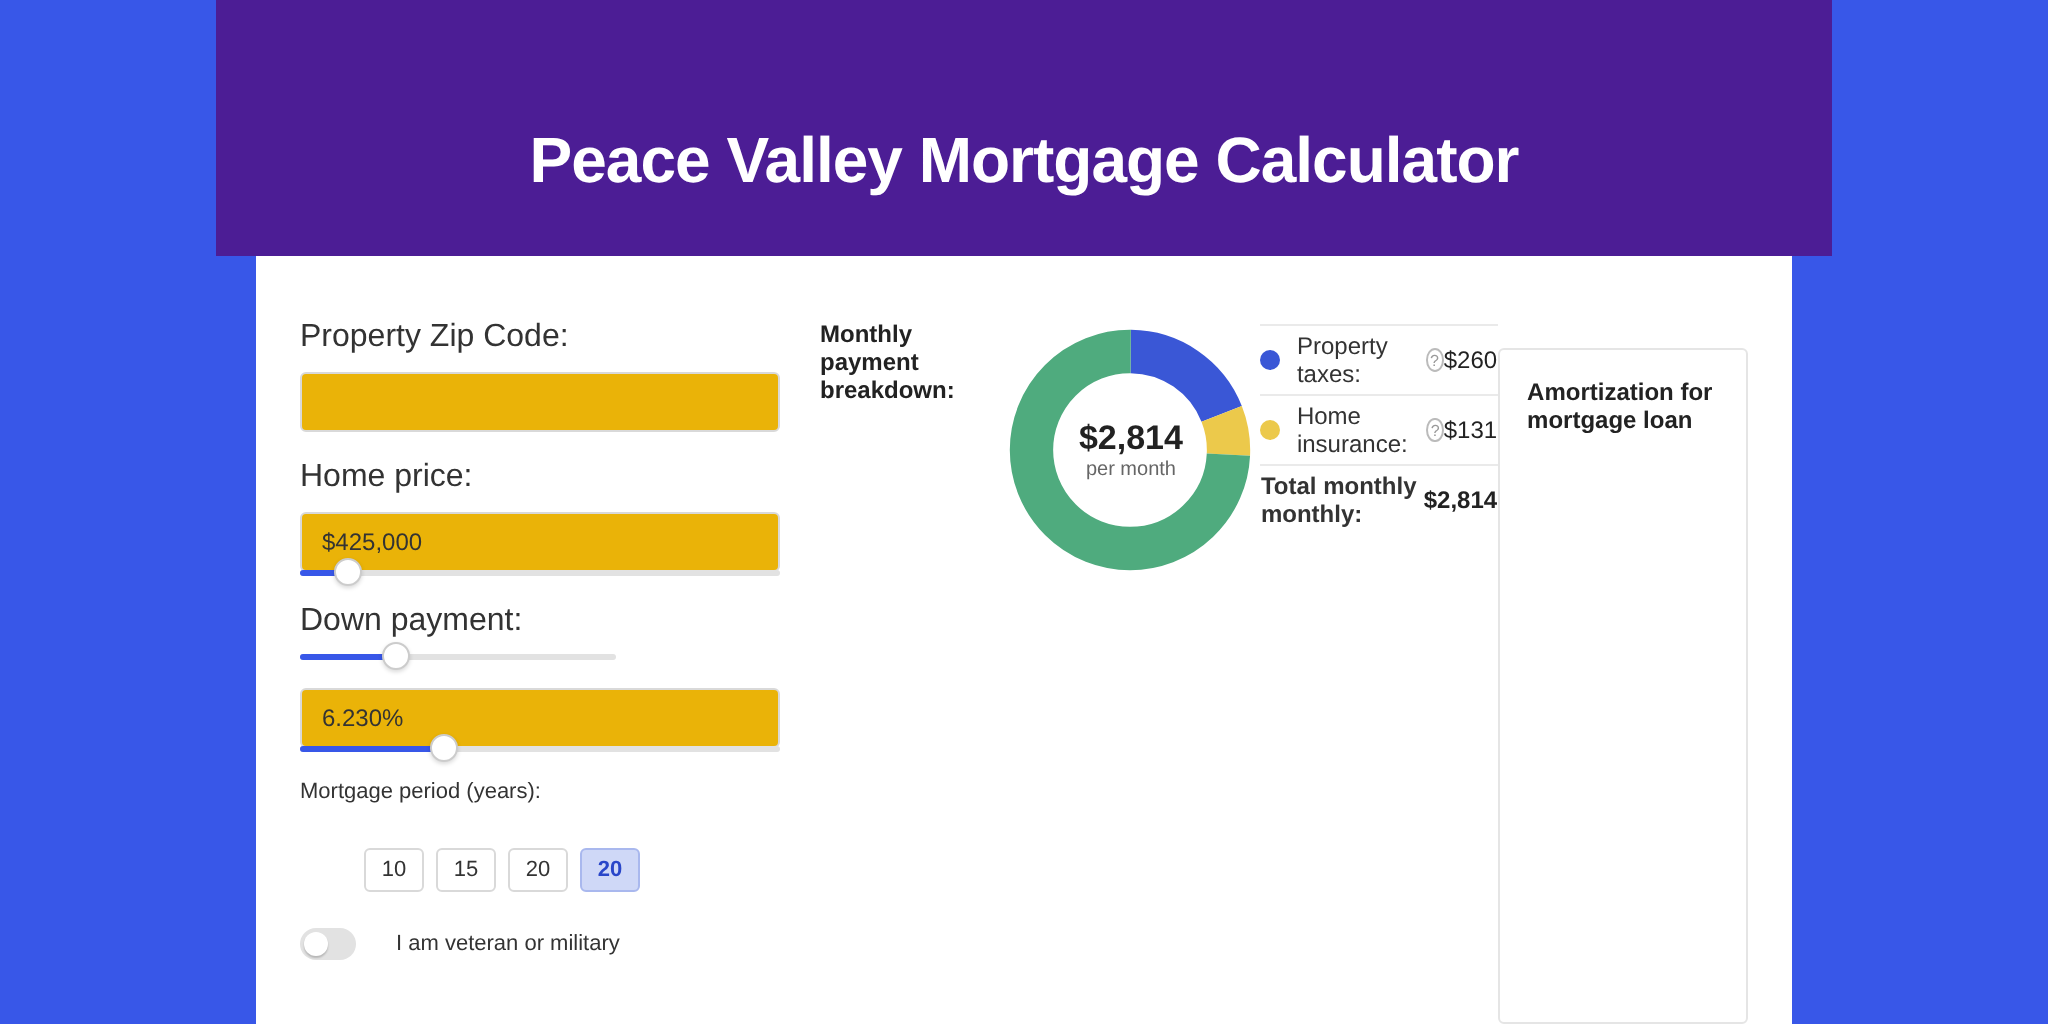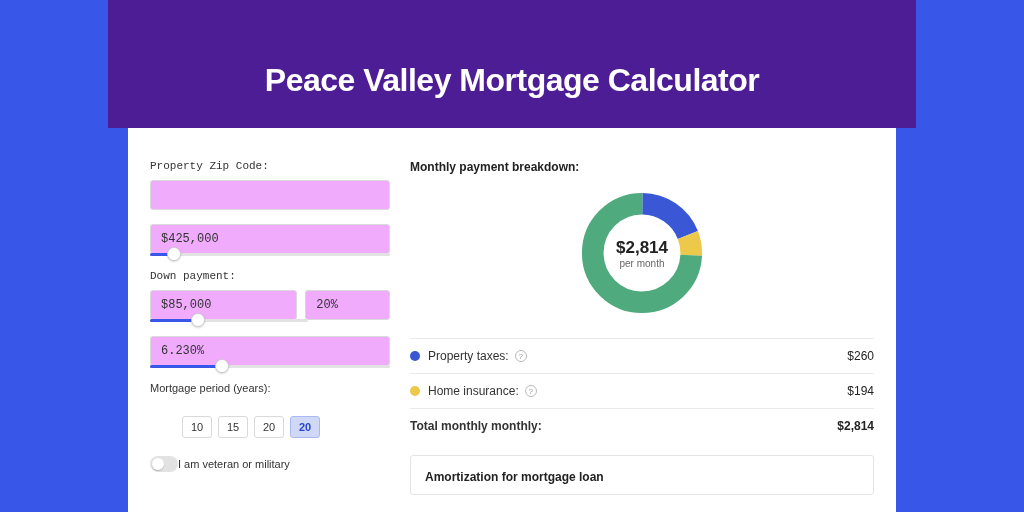--- a/index.html
+++ b/index.html
@@ -3,35 +3,35 @@
 <meta charset="utf-8">
 <style>
   * { box-sizing: border-box; margin: 0; padding: 0; }
   html, body { width: 1024px; height: 512px; overflow: hidden; font-family: Arial, Helvetica, sans-serif; }
   body { background: #3857e8; }
   .header-band { background: #4c1d95; height: 128px; margin: 0 108px; position: relative; }
   .page-title { position: absolute; left: 50%; transform: translateX(-50%); top: 62px; color: #fff; font-size: 32px; font-weight: 700; letter-spacing: -0.5px; white-space: nowrap; }
   .card { position: absolute; left: 128px; top: 128px; width: 768px; height: 384px; background: #fff; }
   .card-inner { display: flex; padding: 32px 22px 0 22px; gap: 20px; height: 100%; }
   .left-col { width: 240px; flex-shrink: 0; }
-  .right-col { flex: 1; display: flex; flex-direction: column; }
+  .right-col { flex: 1; display: flex; flex-direction: row; }
   .form-group { margin-bottom: 14px; position: relative; }
-  .label { font-size: 11px; color: #333; margin-bottom: 8px; display: block; font-family: Liberation Mono, monospace; }
+  .label { font-size: 16px; color: #333; margin-bottom: 8px; display: block; }
   .label-sm { font-size: 11px; color: #333; margin-bottom: 22px; display: block; }
-  .input { width: 100%; height: 30px; border: 1px solid #d9d9d9; border-radius: 3px; padding: 12px 10px; font-size: 12px; color: #333; background: #f0abfc; font-family: Liberation Mono, monospace; }
+  .input { width: 100%; height: 30px; border: 1px solid #d9d9d9; border-radius: 3px; padding: 12px 10px; font-size: 12px; color: #333; background: #eab308; }
   .input-row { display: flex; gap: 8px; }
   .input-row .input:first-child { flex: 2; }
   .input-row .input:last-child { flex: 1; }
   .slider-track { height: 3px; background: #e2e2e2; border-radius: 2px; position: relative; margin-top: -1px; }
   .slider-fill { height: 3px; background: #3857e8; border-radius: 2px; position: absolute; left: 0; top: 0; }
   .slider-thumb { width: 14px; height: 14px; background: #fff; border: 1px solid #ccc; border-radius: 50%; position: absolute; top: -6px; box-shadow: 0 1px 2px rgba(0,0,0,0.15); cursor: grab; }
   .period-buttons { display: flex; gap: 6px; padding-left: 32px; }
   .period-btn { width: 30px; height: 22px; border: 1px solid #d9d9d9; border-radius: 3px; background: #fff; font-size: 11px; color: #333; cursor: pointer; display:flex; align-items:center; justify-content:center;}
   .period-btn.active { background: #cfd8f7; border-color: #a9b8ee; color: #2946c9; font-weight: 600; }
-  .toggle-row { display: flex; align-items: center; gap: 0; margin-top: 18px; }
+  .toggle-row { display: flex; align-items: center; gap: 20px; margin-top: 18px; }
   .toggle { width: 28px; height: 16px; background: #e2e2e2; border-radius: 10px; position: relative; cursor: pointer; }
   .toggle-knob { width: 12px; height: 12px; background: #fff; border-radius: 50%; position: absolute; top: 2px; left: 2px; box-shadow: 0 1px 1px rgba(0,0,0,0.2); }
   .toggle-label { font-size: 11px; color: #333; }
   .section-title { font-size: 12px; font-weight: 700; color: #222; margin-bottom: 14px; }
   .donut-wrap { display: flex; justify-content: center; margin-bottom: 18px; }
   .donut { position: relative; width: 130px; height: 130px; }
   .donut svg { width: 130px; height: 130px; }
   .donut-center { position: absolute; top: 50%; left: 50%; transform: translate(-50%,-50%); text-align: center; }
   .donut-value { font-size: 17px; font-weight: 700; color: #222; }
   .donut-sub { font-size: 10px; color: #666; }
@@ -57,33 +57,30 @@
   <div class="card-inner">
 
     <div class="left-col">
 
       <div class="form-group">
         <label class="label">Property Zip Code:</label>
         <input class="input" value="" style="">
       </div>
 
       <div class="form-group">
+        <label class="label">Home price:</label>
         <input class="input" value="$425,000" style="">
         <div class="slider-track">
           <div class="slider-fill" style="width:10%"></div>
           <div class="slider-thumb" style="left:calc(10% - 7px)"></div>
         </div>
       </div>
 
       <div class="form-group">
         <label class="label">Down payment:</label>
-        <div class="input-row">
-          <input class="input" value="$85,000" style="">
-          <input class="input" value="20%" style="">
-        </div>
         <div class="slider-track" style="width:66%">
           <div class="slider-fill" style="width:30%"></div>
           <div class="slider-thumb" style="left:calc(30% - 7px)"></div>
         </div>
       </div>
 
       <div class="form-group">
         <input class="input" value="6.230%" style="">
         <div class="slider-track">
           <div class="slider-fill" style="width:30%"></div>
@@ -133,21 +130,21 @@
             <span class="legend-dot" style="background: rgb(58, 87, 214);"></span>
             <span class="legend-label">Property taxes:</span>
             <span class="legend-info">?</span>
             <span class="legend-val">$260</span>
           </div>
           <div class="legend-divider"></div>
           <div class="legend-row">
             <span class="legend-dot" style="background: rgb(236, 201, 75);"></span>
             <span class="legend-label">Home insurance:</span>
             <span class="legend-info">?</span>
-            <span class="legend-val">$194</span>
+            <span class="legend-val">$131</span>
           </div>
           <div class="legend-divider"></div>
           <div class="legend-row legend-total">
             <span class="legend-label">Total monthly monthly:</span>
             <span class="legend-val">$2,814</span>
           </div>
         </div>
 
       <div class="amort-box">
         <div class="amort-title">Amortization for mortgage loan</div>

